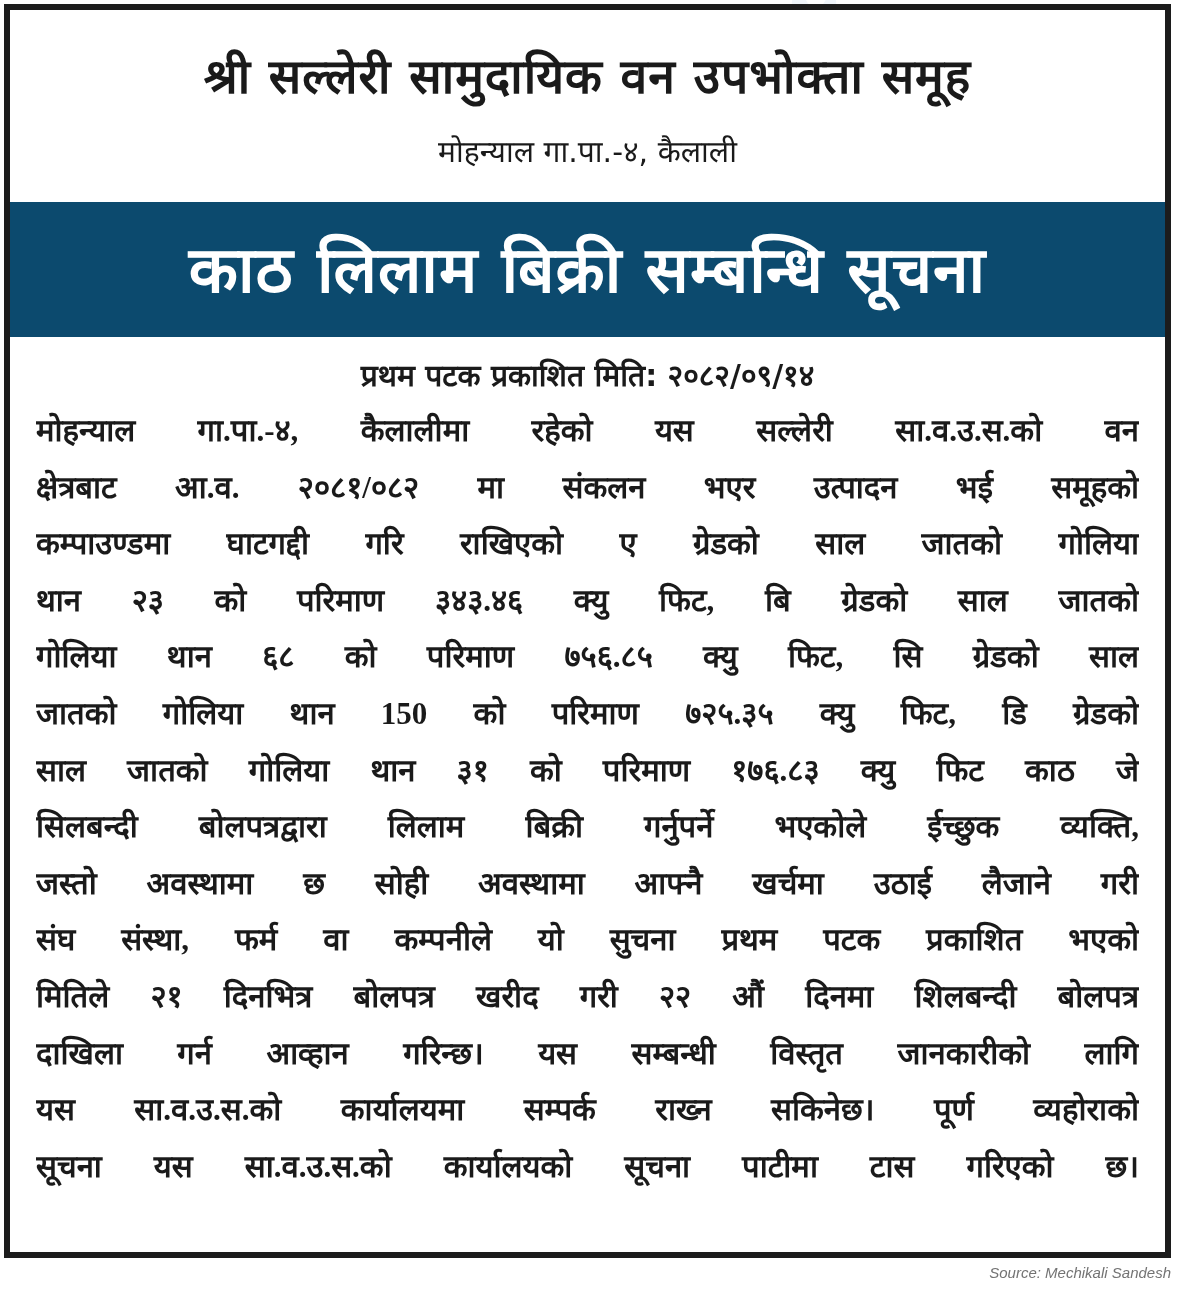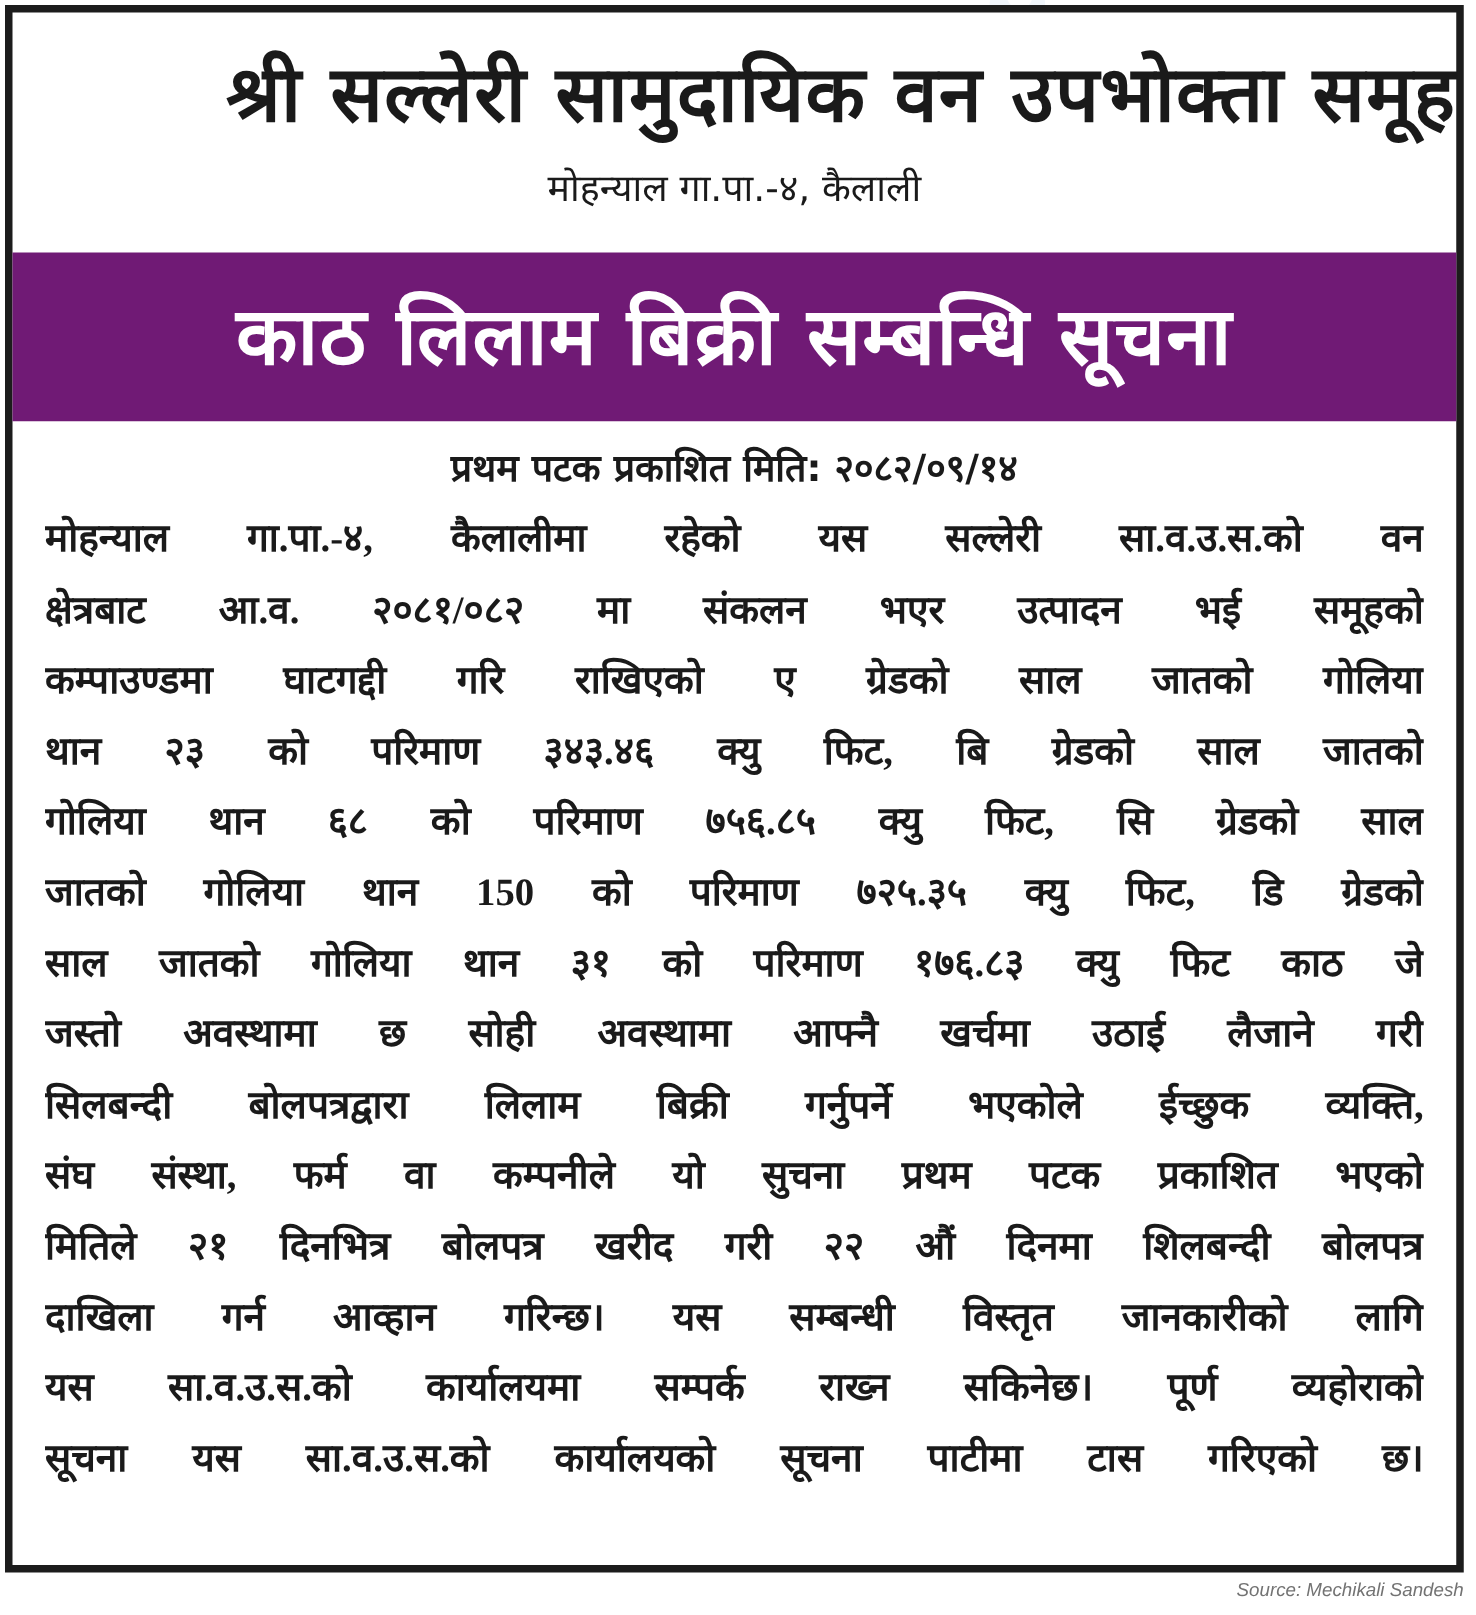--- a/index.html
+++ b/index.html
@@ -25,39 +25,38 @@
       box-sizing: border-box;
       background: #ffffff;
     }
     .header {
       height: 192px;
       box-sizing: border-box;
       text-align: center;
       padding-top: 22px;
     }
     .org-title {
-      font-size: 62px;
+      font-size: 48px;
       font-weight: bold;
       line-height: 88px;
       letter-spacing: 1px;
       color: #1a1a1a;
       white-space: nowrap;
-      text-align: right;
     }
     .org-address {
       font-size: 30px;
       font-weight: normal;
       line-height: 56px;
       margin-top: 4px;
       color: #1a1a1a;
       white-space: nowrap;
     }
     .title-band {
       height: 135px;
-      background: #701a75;
+      background: #0c4a6e;
       display: flex;
       align-items: center;
       justify-content: center;
     }
     .notice-title {
       color: #ffffff;
       font-size: 64px;
       font-weight: bold;
       line-height: 90px;
       white-space: nowrap;
@@ -131,22 +130,22 @@
   <div class="body-area">
     <div class="publish-date">प्रथम पटक प्रकाशित मिति: २०८२/०९/१४</div>
     <div class="body-text">
       <span class="body-line">मोहन्याल गा.पा.-४, कैलालीमा रहेको यस सल्लेरी सा.व.उ.स.को वन</span>
       <span class="body-line">क्षेत्रबाट आ.व. २०८१/०८२ मा संकलन भएर उत्पादन भई समूहको</span>
       <span class="body-line">कम्पाउण्डमा घाटगद्दी गरि राखिएको ए ग्रेडको साल जातको गोलिया</span>
       <span class="body-line">थान २३ को परिमाण ३४३.४६ क्यु फिट, बि ग्रेडको साल जातको</span>
       <span class="body-line">गोलिया थान ६८ को परिमाण ७५६.८५ क्यु फिट, सि ग्रेडको साल</span>
       <span class="body-line">जातको गोलिया थान 150 को परिमाण ७२५.३५ क्यु फिट, डि ग्रेडको</span>
       <span class="body-line">साल जातको गोलिया थान ३१ को परिमाण १७६.८३ क्यु फिट काठ जे</span>
+      <span class="body-line">सिलबन्दी बोलपत्रद्वारा लिलाम बिक्री गर्नुपर्ने भएकोले ईच्छुक व्यक्ति,</span>
       <span class="body-line">जस्तो अवस्थामा छ सोही अवस्थामा आफ्नै खर्चमा उठाई लैजाने गरी</span>
-      <span class="body-line">सिलबन्दी बोलपत्रद्वारा लिलाम बिक्री गर्नुपर्ने भएकोले ईच्छुक व्यक्ति,</span>
       <span class="body-line">संघ संस्था, फर्म वा कम्पनीले यो सुचना प्रथम पटक प्रकाशित भएको</span>
       <span class="body-line">मितिले २१ दिनभित्र बोलपत्र खरीद गरी २२ औं दिनमा शिलबन्दी बोलपत्र</span>
       <span class="body-line">दाखिला गर्न आव्हान गरिन्छ। यस सम्बन्धी विस्तृत जानकारीको लागि</span>
       <span class="body-line">यस सा.व.उ.स.को कार्यालयमा सम्पर्क राख्न सकिनेछ। पूर्ण व्यहोराको</span>
       <span class="body-line">सूचना यस सा.व.उ.स.को कार्यालयको सूचना पाटीमा टास गरिएको छ।</span>
     </div>
   </div>
 </div>
 
 <div class="source-credit">Source: Mechikali Sandesh</div>

